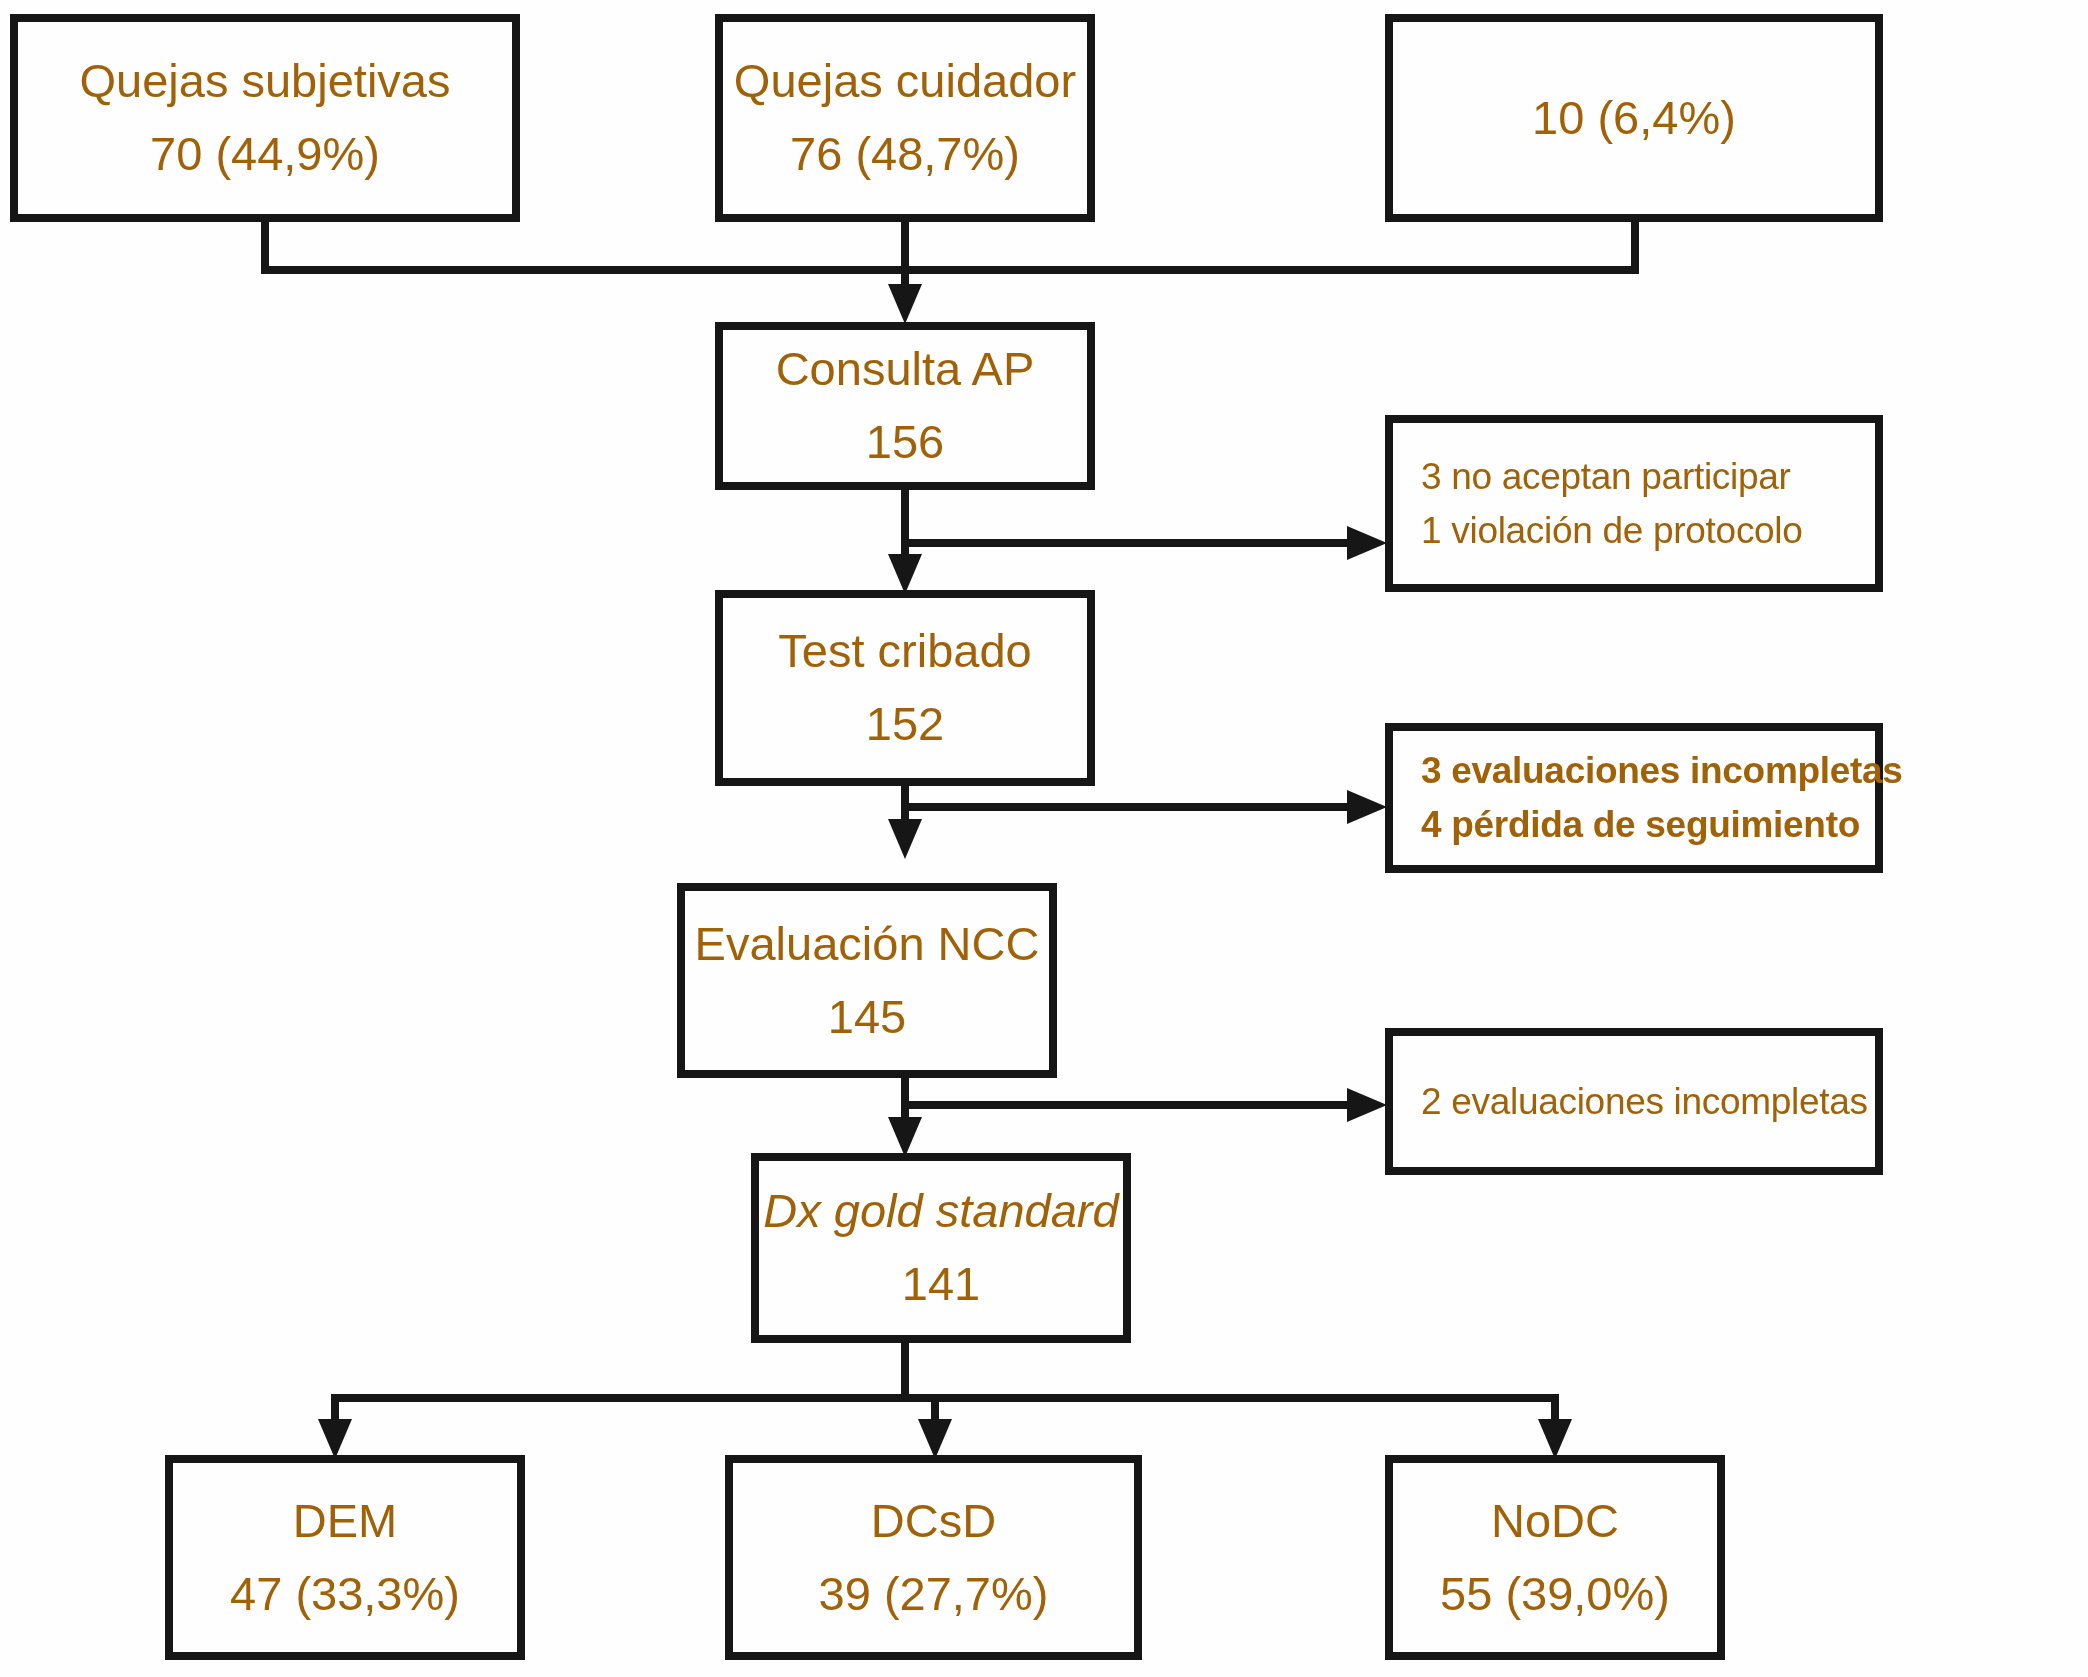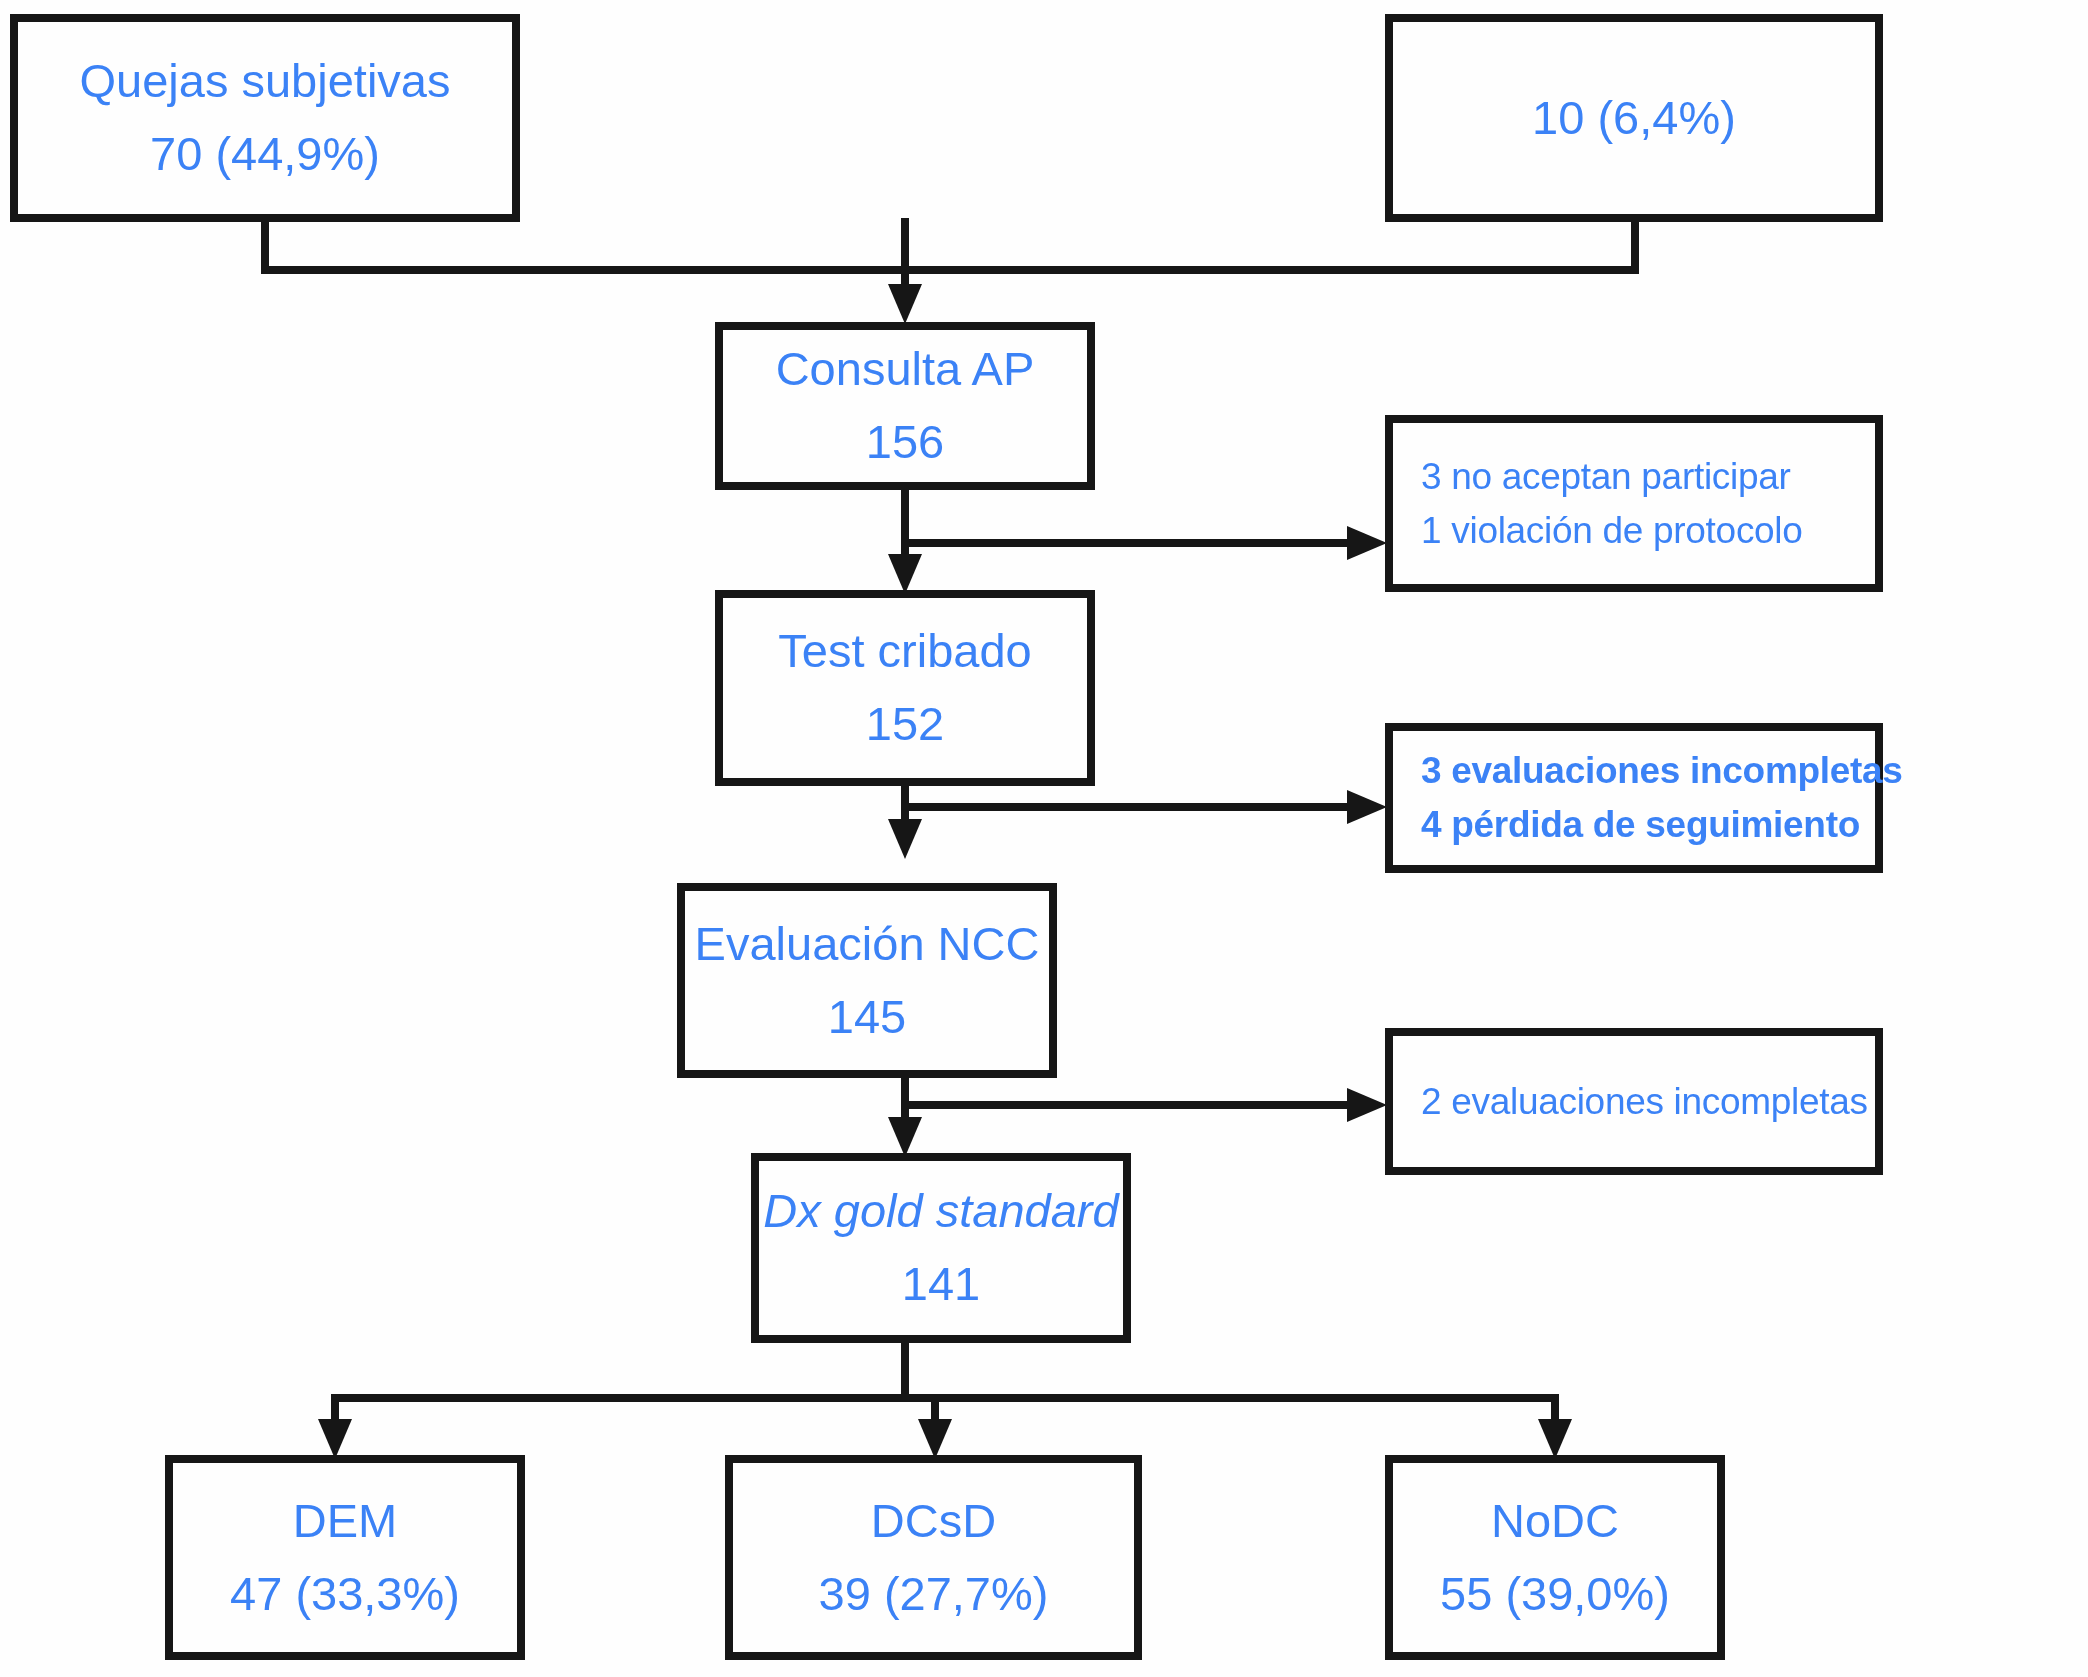--- a/index.html
+++ b/index.html
@@ -6,21 +6,21 @@
     margin: 0;
     padding: 0;
     background: #ffffff;
   }
   .canvas {
     position: relative;
     width: 2088px;
     height: 1677px;
     background: #fefefe;
     font-family: "Liberation Sans", sans-serif;
-    color: #3b82f6;
+    color: #a16207;
     overflow: hidden;
   }
   .connectors {
     position: absolute;
     left: 0; top: 0;
     width: 2088px;
     height: 1677px;
   }
   .connectors line {
     stroke: #161616;
@@ -96,20 +96,24 @@
     <path d="M 918 1419 L 952 1419 L 935 1459 Z"></path>
     <line x1="1555" y1="1398" x2="1555" y2="1422"></line>
     <path d="M 1538 1419 L 1572 1419 L 1555 1459 Z"></path>
   </svg>
 
   <div class="box" style="left:10px; top:14px; width:510px; height:208px;">
     <div class="line">Quejas subjetivas</div>
     <div class="line">70 (44,9%)</div>
   </div>
 
+  <div class="box" style="left:715px; top:14px; width:380px; height:208px;">
+    <div class="line">Quejas cuidador</div>
+    <div class="line">76 (48,7%)</div>
+  </div>
 
   <div class="box" style="left:1385px; top:14px; width:498px; height:208px;">
     <div class="line">10 (6,4%)</div>
   </div>
 
   <div class="box" style="left:715px; top:322px; width:380px; height:168px;">
     <div class="line">Consulta AP</div>
     <div class="line">156</div>
   </div>
 

